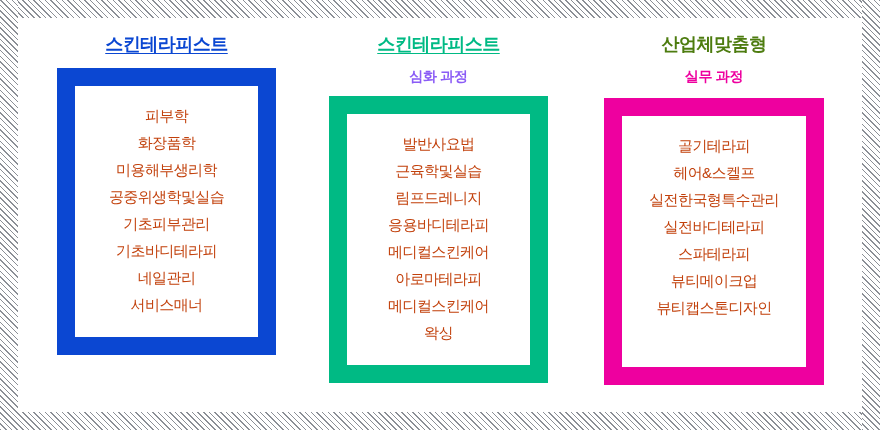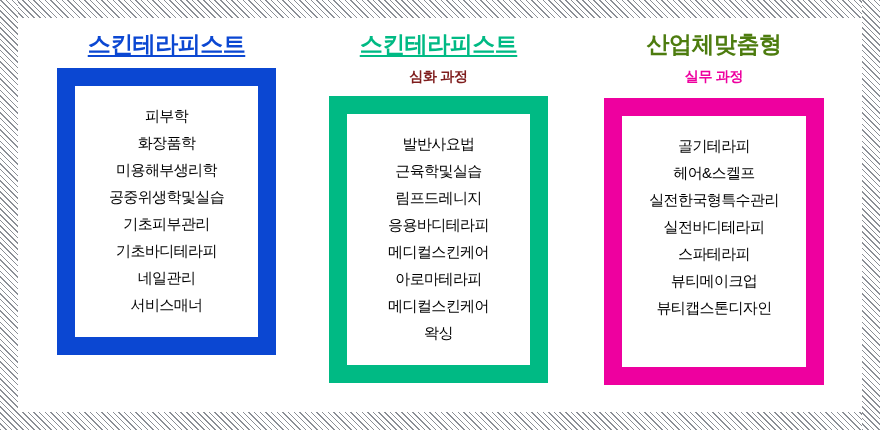--- a/index.html
+++ b/index.html
@@ -53,21 +53,21 @@
     position: absolute;
     top: 30px;
     text-align: center;
   }
 
   .col-1 { left: 57px;  width: 219px; }
   .col-2 { left: 329px; width: 219px; }
   .col-3 { left: 604px; width: 220px; }
 
   .course-title {
-    font-size: 23px;
+    font-size: 18px;
     font-weight: bold;
     letter-spacing: -0.5px;
     line-height: 28px;
     margin: 0;
     padding: 0;
     white-space: nowrap;
   }
   .course-title.underlined {
     text-decoration: underline;
     text-underline-offset: 3px;
@@ -97,21 +97,21 @@
   .subject-list {
     list-style: none;
     margin: 0;
     padding: 16px 0 0 0;
     width: 100%;
   }
 
   .subject-item {
     font-size: 15px;
     line-height: 27px;
-    color: #000000;
+    color: #c2410c;
     letter-spacing: -0.6px;
     white-space: nowrap;
   }
 
   
 </style>
 </head>
 <body>
 
 <div id="page">
@@ -134,21 +134,21 @@
           <li class="subject-item">기초피부관리</li>
           <li class="subject-item">기초바디테라피</li>
           <li class="subject-item">네일관리</li>
           <li class="subject-item">서비스매너</li>
         </ul>
       </div>
     </div>
 
     <div class="course-column col-2">
       <div class="course-title underlined" style="color: rgb(0, 186, 132);">스킨테라피스트</div>
-      <div class="course-subtitle" style="color: #7f1d1d;">심화 과정</div>
+      <div class="course-subtitle" style="color: #8b5cf6;">심화 과정</div>
       <div class="course-box" style="border-color: rgb(0, 186, 132);">
         <ul class="subject-list">
           <li class="subject-item">발반사요법</li>
           <li class="subject-item">근육학및실습</li>
           <li class="subject-item">림프드레니지</li>
           <li class="subject-item">응용바디테라피</li>
           <li class="subject-item">메디컬스킨케어</li>
           <li class="subject-item">아로마테라피</li>
           <li class="subject-item">메디컬스킨케어</li>
           <li class="subject-item">왁싱</li>

